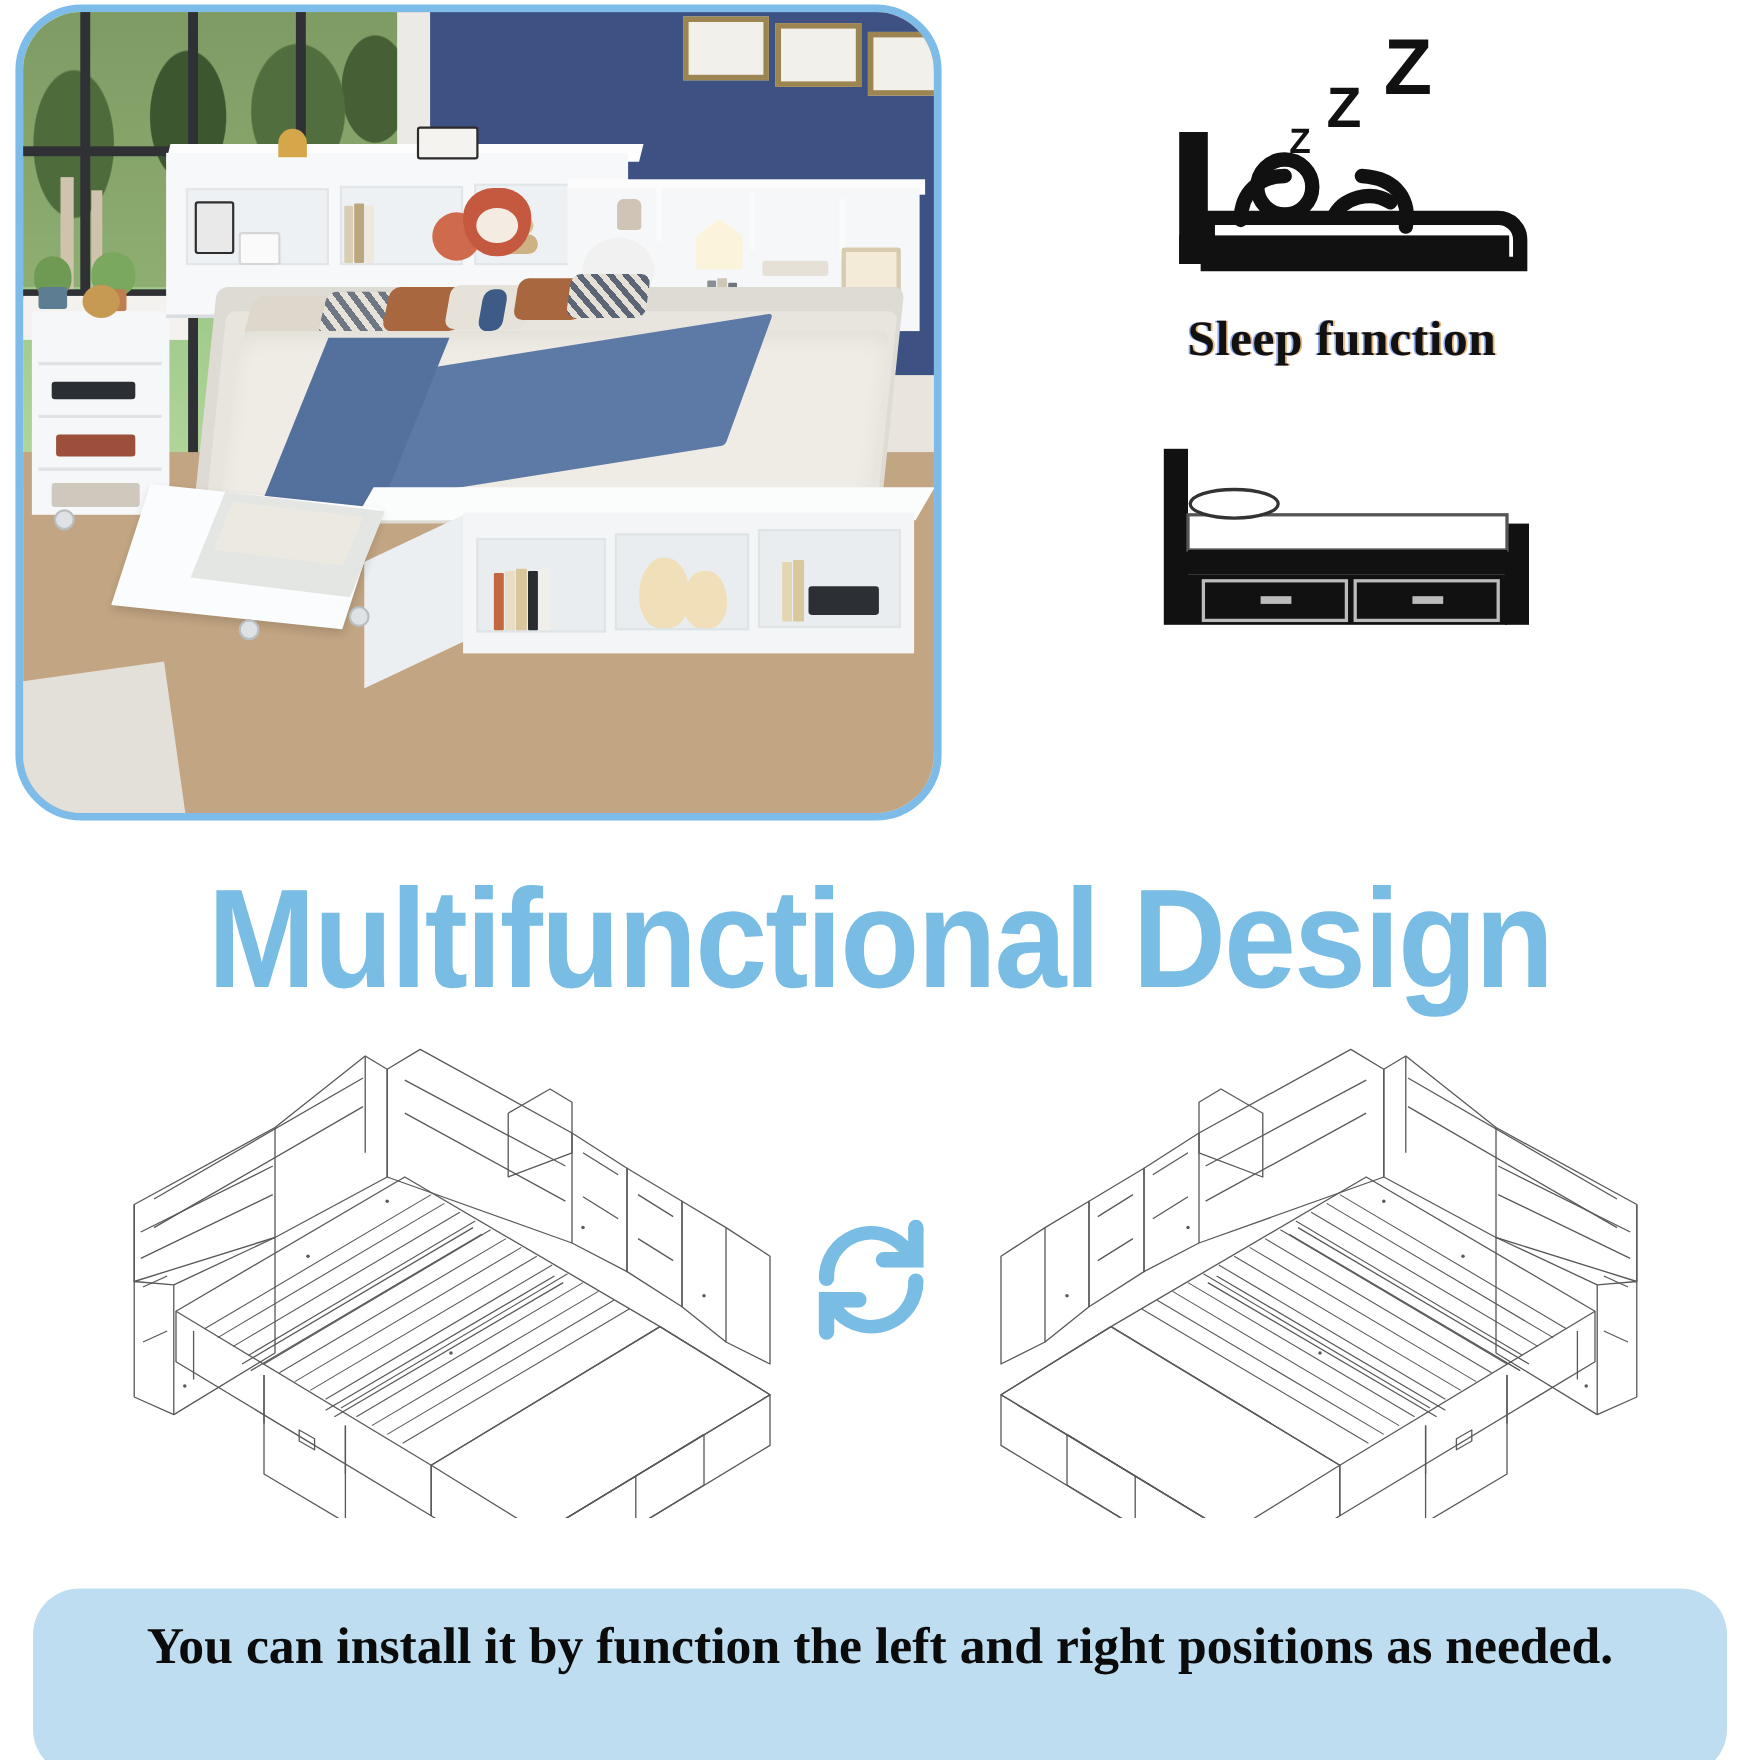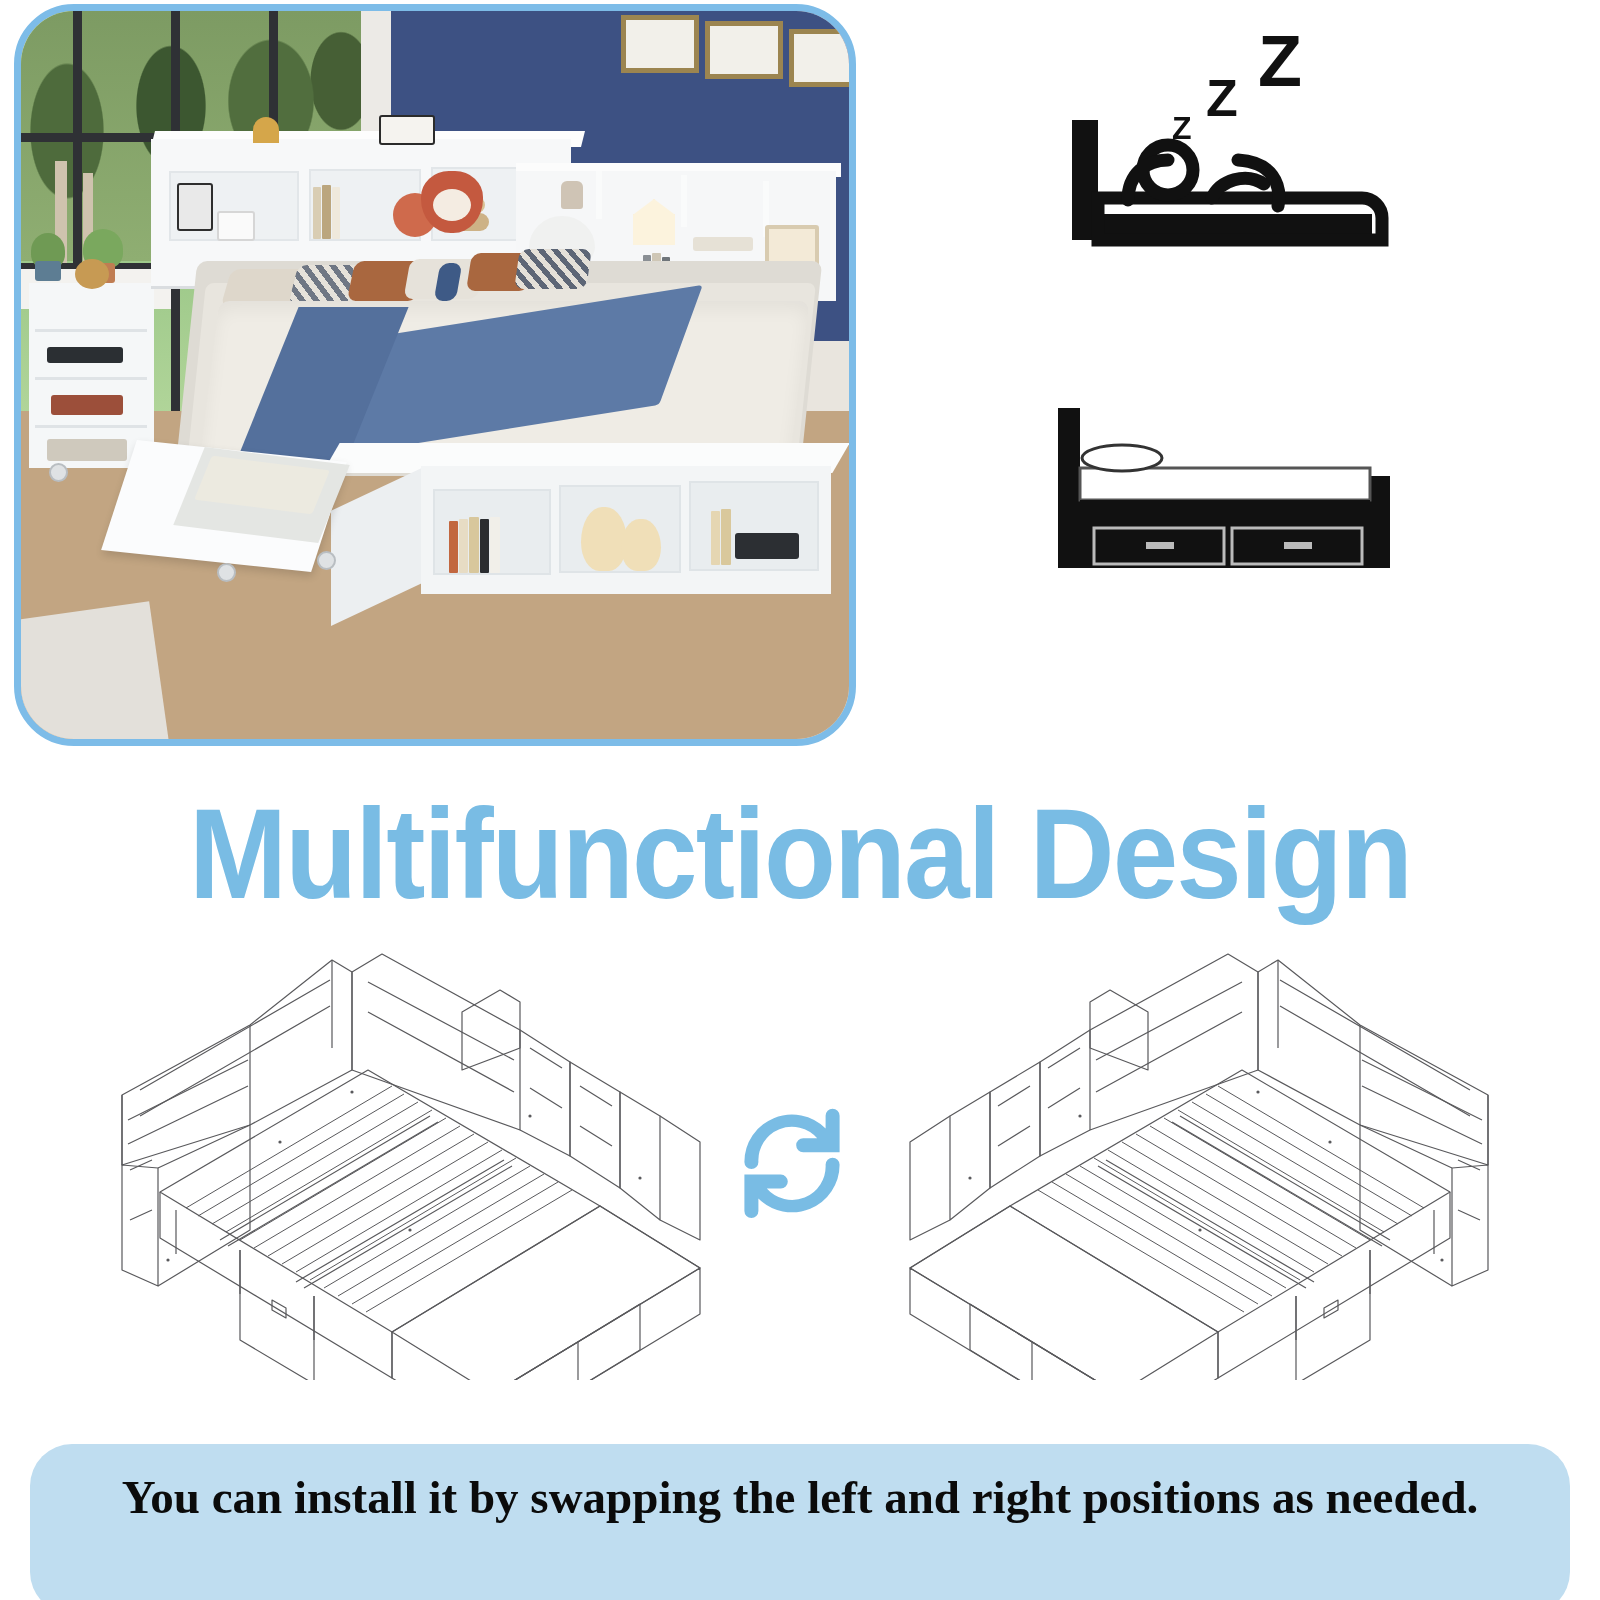--- a/index.html
+++ b/index.html
@@ -252,20 +252,21 @@
     <path d="M176 112 c34 2 44 24 40 46" fill="none" stroke="#111" stroke-width="13" stroke-linecap="round"></path>
 
     <circle cx="106" cy="122" r="25" fill="none" stroke="#111" stroke-width="13"></circle>
 
     <path d="M66 152 c0 -26 18 -40 40 -40" fill="none" stroke="#111" stroke-width="13" stroke-linecap="round"></path>
   </svg>
 
   <div class="z" style="left:162px;top:90px;font-size:32px;">Z</div>
   <div class="z" style="left:196px;top:48px;font-size:52px;">Z</div>
   <div class="z" style="left:248px;top:0px;font-size:72px;">Z</div>
+  <div class="func-label" style="top:262px;">Sleep function</div>
 </div>
 
 <div class="func" style="left:1010px;top:390px;width:420px;height:260px;">
   <svg width="360" height="180" viewBox="0 0 360 180" style="position:absolute;left:40px;top:12px;">
 
     <rect x="8" y="6" width="22" height="160" fill="#111"></rect>
 
     <rect x="318" y="74" width="22" height="92" fill="#111"></rect>
 
     <rect x="30" y="66" width="290" height="32" fill="#fff" stroke="#555" stroke-width="3"></rect>
@@ -398,14 +399,14 @@
         <circle cx="310" cy="310" r="1.6"></circle>
           <circle cx="430" cy="196" r="1.6"></circle>
         <circle cx="540" cy="258" r="1.6"></circle>
           <circle cx="68" cy="340" r="1.6"></circle>
       </g>
     </g>
   </svg>
 </div>
 
 <div class="banner">
-  <div class="banner-text">You can install it by swapping the left and right positions as needed.</div>
+  <div class="banner-text">You can install it by function the left and right positions as needed.</div>
 </div>
 
 </body></html>

